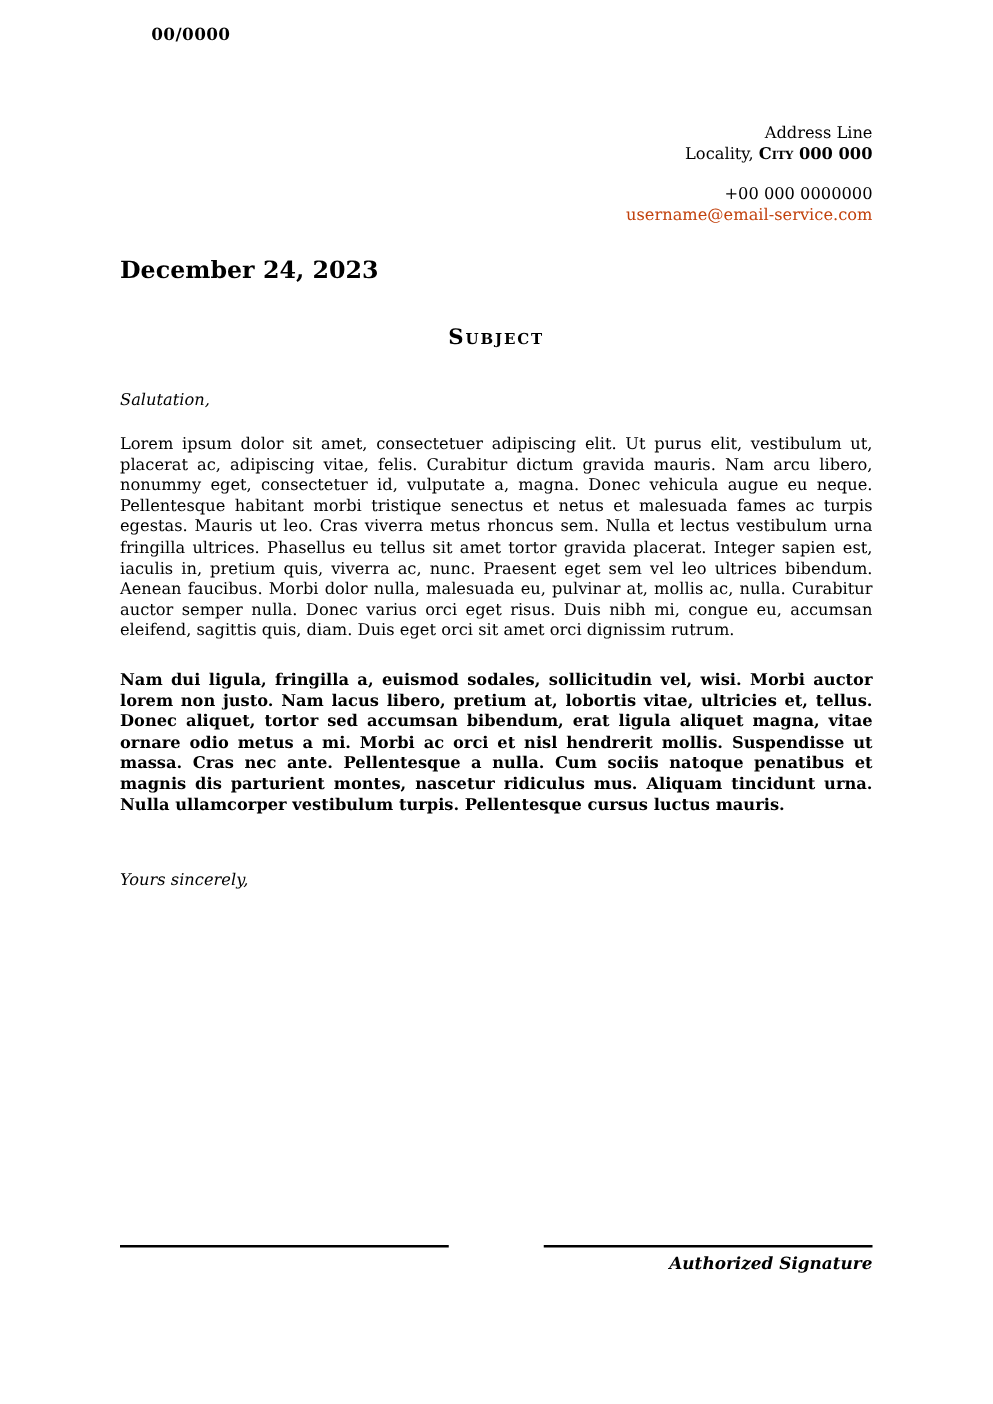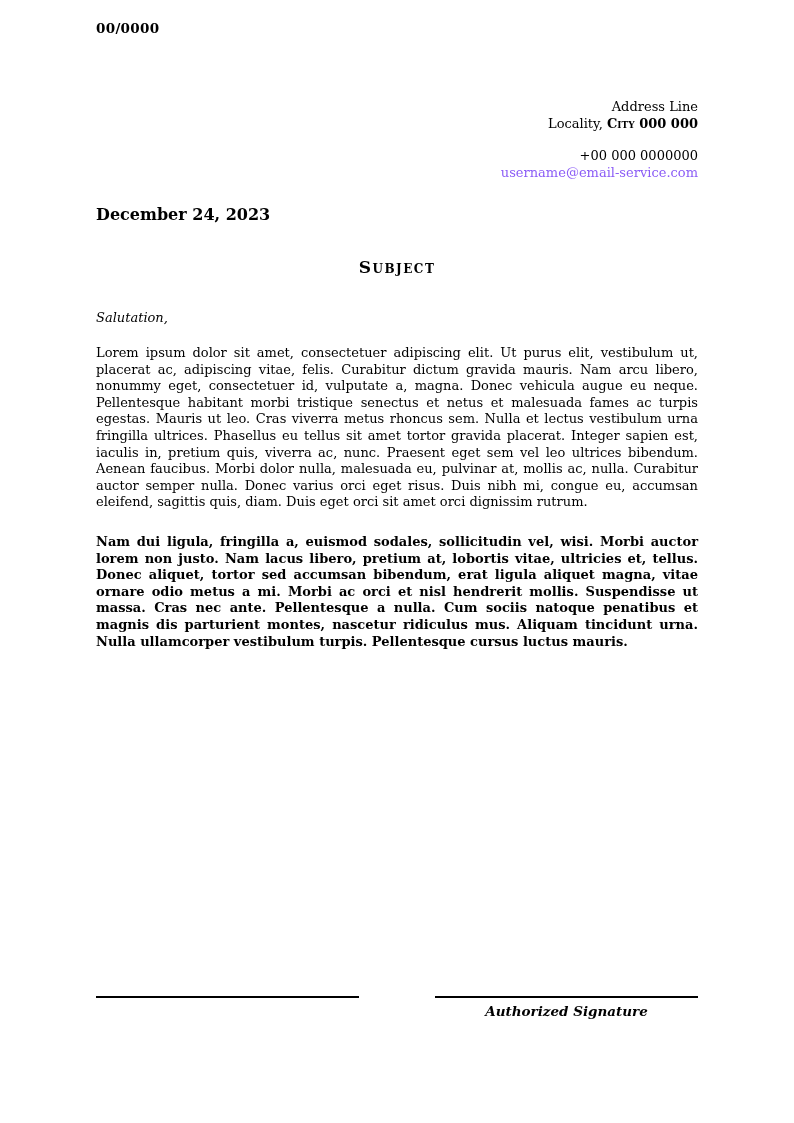--- a/index.html
+++ b/index.html
@@ -8,27 +8,27 @@
     position: relative;
     width: 794px;
     height: 1123px;
     background: #ffffff;
     font-family: "DejaVu Serif", serif;
     font-size: 13px;
     color: #000000;
     overflow: hidden;
   }
   .content { padding: 20px 96px 0 96px; }
-  .ref { font-weight: bold; font-size: 13.5px; letter-spacing: 0.3px; }
+  .ref { font-weight: bold; font-size: 13.5px; letter-spacing: 0.3px; margin-left: 25px; }
   .sender { text-align: right; margin-top: 62px; line-height: 17px; }
   .sc { font-variant: small-caps; font-weight: bold; }
   .vgap-sm { height: 15px; }
   .vgap-xs { height: 14px; }
-  .email-line a { color: #8b5cf6; text-decoration: none; }
-  .date { font-weight: bold; margin-top: 24px; font-size: 16px; }
+  .email-line a { color: #c2410c; text-decoration: none; }
+  .date { font-weight: bold; margin-top: 24px; font-size: 19px; }
   .recipient { margin-top: 27px; line-height: 17px; }
   .italic { font-style: italic; }
   .subject {
     text-align: center;
     margin-top: 33px;
     font-weight: bold;
     font-variant: small-caps;
     font-size: 17px;
     letter-spacing: 1.5px;
   }
@@ -45,21 +45,21 @@
     justify-content: space-between;
   }
   .sig { width: 263px; }
   .sig .line { border-top: 2px solid #000000; }
   .sig .label {
     margin-top: 5px;
     font-weight: bold;
     font-style: italic;
     font-size: 13.5px;
   }
-  .sig.right .label { text-align: center; }
+  .sig.right .label { text-align: right; }
 </style>
 </head>
 <body>
 
 <div class="page">
   <div class="content">
 
     <div class="ref">00/0000</div>
 
     <div class="sender">
@@ -74,20 +74,21 @@
 
 
     <div class="subject">Subject</div>
 
     <div class="salutation">Salutation,</div>
 
     <p class="para">Lorem ipsum dolor sit amet, consectetuer adipiscing elit.  Ut purus elit, vestibulum ut, placerat ac, adipiscing vitae, felis.  Curabitur dictum gravida mauris.  Nam arcu libero, nonummy eget, consectetuer id, vulputate a, magna.  Donec vehicula augue eu neque. Pellentesque habitant morbi tristique senectus et netus et malesuada fames ac turpis egestas. Mauris ut leo.  Cras viverra metus rhoncus sem.  Nulla et lectus vestibulum urna fringilla ultrices.  Phasellus eu tellus sit amet tortor gravida placerat.  Integer sapien est, iaculis in, pretium quis, viverra ac, nunc.  Praesent eget sem vel leo ultrices bibendum.  Aenean faucibus.  Morbi dolor nulla, malesuada eu, pulvinar at, mollis ac, nulla.  Curabitur auctor semper nulla.  Donec varius orci eget risus.  Duis nibh mi, congue eu, accumsan eleifend, sagittis quis, diam.  Duis eget orci sit amet orci dignissim rutrum.</p>
 
     <p class="para">Nam dui ligula, fringilla a, euismod sodales, sollicitudin vel, wisi.  Morbi auctor lorem non justo.  Nam lacus libero, pretium at, lobortis vitae, ultricies et, tellus.  Donec aliquet, tortor sed accumsan bibendum, erat ligula aliquet magna, vitae ornare odio metus a mi.  Morbi ac orci et nisl hendrerit mollis.  Suspendisse ut massa.  Cras nec ante.  Pellentesque a nulla.  Cum sociis natoque penatibus et magnis dis parturient montes, nascetur ridiculus mus.  Aliquam tincidunt urna.  Nulla ullamcorper vestibulum turpis.  Pellentesque cursus luctus mauris.</p>
 
+    <div class="closing">Yours sincerely,</div>
   </div>
 
   <div class="signatures">
     <div class="sig left">
       <div class="line"></div>
     </div>
     <div class="sig right">
       <div class="line"></div>
       <div class="label">Authorized Signature</div>
     </div>

